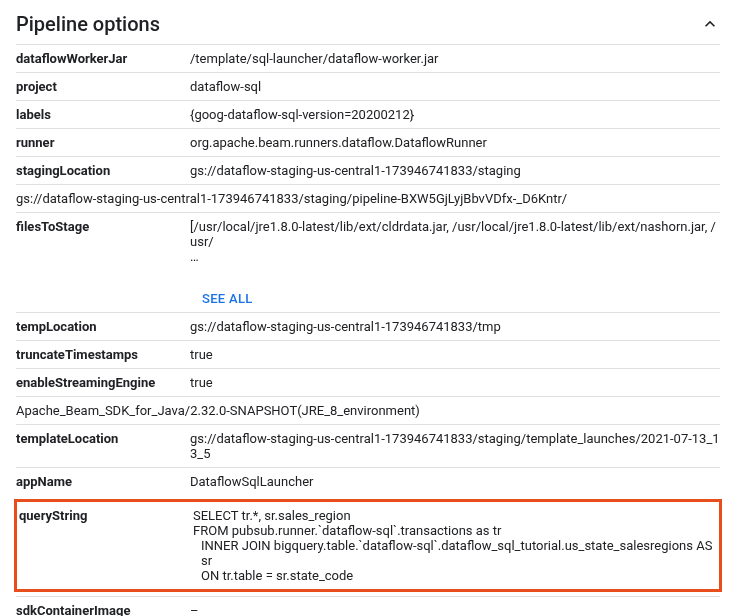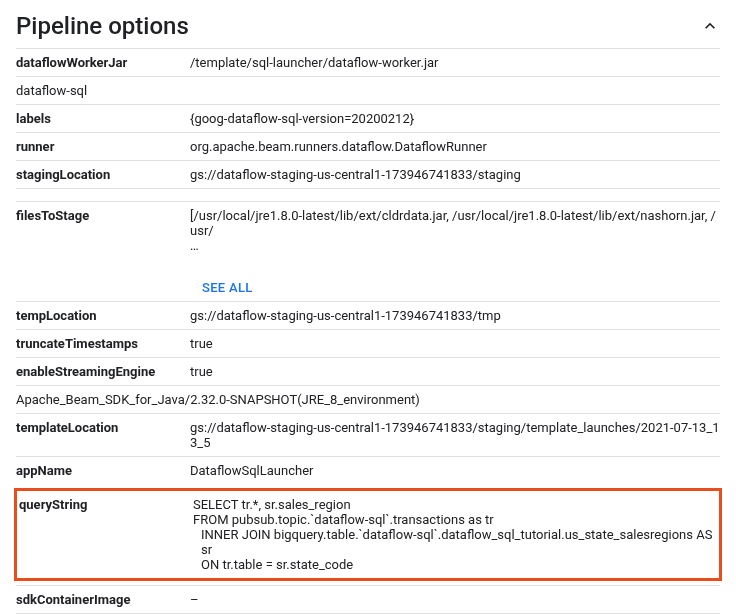--- a/index.html
+++ b/index.html
@@ -17,21 +17,21 @@
     .container {
       padding: 12px 16px;
     }
     .header {
       display: flex;
       justify-content: space-between;
       align-items: center;
       padding-bottom: 8px;
     }
     .header-title {
-      font-size: 24px;
+      font-size: 20px;
       font-weight: 500;
       color: #202124;
     }
     .chevron-icon {
       width: 20px;
       height: 20px;
       cursor: pointer;
     }
     .table {
       width: 100%;
@@ -95,39 +95,41 @@
   </div>
 
   <div class="table">
 
     <div class="row">
       <div class="key-cell">dataflowWorkerJar</div>
       <div class="value-cell">/template/sql-launcher/dataflow-worker.jar</div>
     </div>
 
     <div class="row">
+      <div class="key-cell">project</div>
       <div class="value-cell">dataflow-sql</div>
     </div>
 
     <div class="row">
       <div class="key-cell">labels</div>
       <div class="value-cell">{goog-dataflow-sql-version=20200212}</div>
     </div>
 
     <div class="row">
       <div class="key-cell">runner</div>
       <div class="value-cell">org.apache.beam.runners.dataflow.DataflowRunner</div>
     </div>
 
     <div class="row">
       <div class="key-cell">stagingLocation</div>
       <div class="value-cell">gs://dataflow-staging-us-central1-173946741833/staging</div>
     </div>
 
     <div class="row">
+      <div class="value-cell">gs://dataflow-staging-us-central1-173946741833/staging/pipeline-BXW5GjLyjBbvVDfx-_D6Kntr/</div>
     </div>
 
     <div class="row">
       <div class="key-cell">filesToStage</div>
       <div class="value-cell">
         <span>[/usr/local/jre1.8.0-latest/lib/ext/cldrdata.jar, /usr/local/jre1.8.0-latest/lib/ext/nashorn.jar, /usr/</span><br>
         <span>…</span><br>
         <span class="see-all">SEE ALL</span>
       </div>
     </div>
@@ -158,21 +160,21 @@
 
     <div class="row">
       <div class="key-cell">appName</div>
       <div class="value-cell">DataflowSqlLauncher</div>
     </div>
 
     <div class="row highlighted-row">
       <div class="key-cell">queryString</div>
       <div class="value-cell">
         <span class="query-line">SELECT tr.*, sr.sales_region</span>
-        <span class="query-line">FROM pubsub.topic.`dataflow-sql`.transactions as tr</span>
+        <span class="query-line">FROM pubsub.runner.`dataflow-sql`.transactions as tr</span>
         <span class="query-line query-indent">INNER JOIN bigquery.table.`dataflow-sql`.dataflow_sql_tutorial.us_state_salesregions AS sr</span>
         <span class="query-line query-indent">ON tr.table = sr.state_code</span>
       </div>
     </div>
 
     <div class="row">
       <div class="key-cell">sdkContainerImage</div>
       <div class="value-cell">–</div>
     </div>
 

